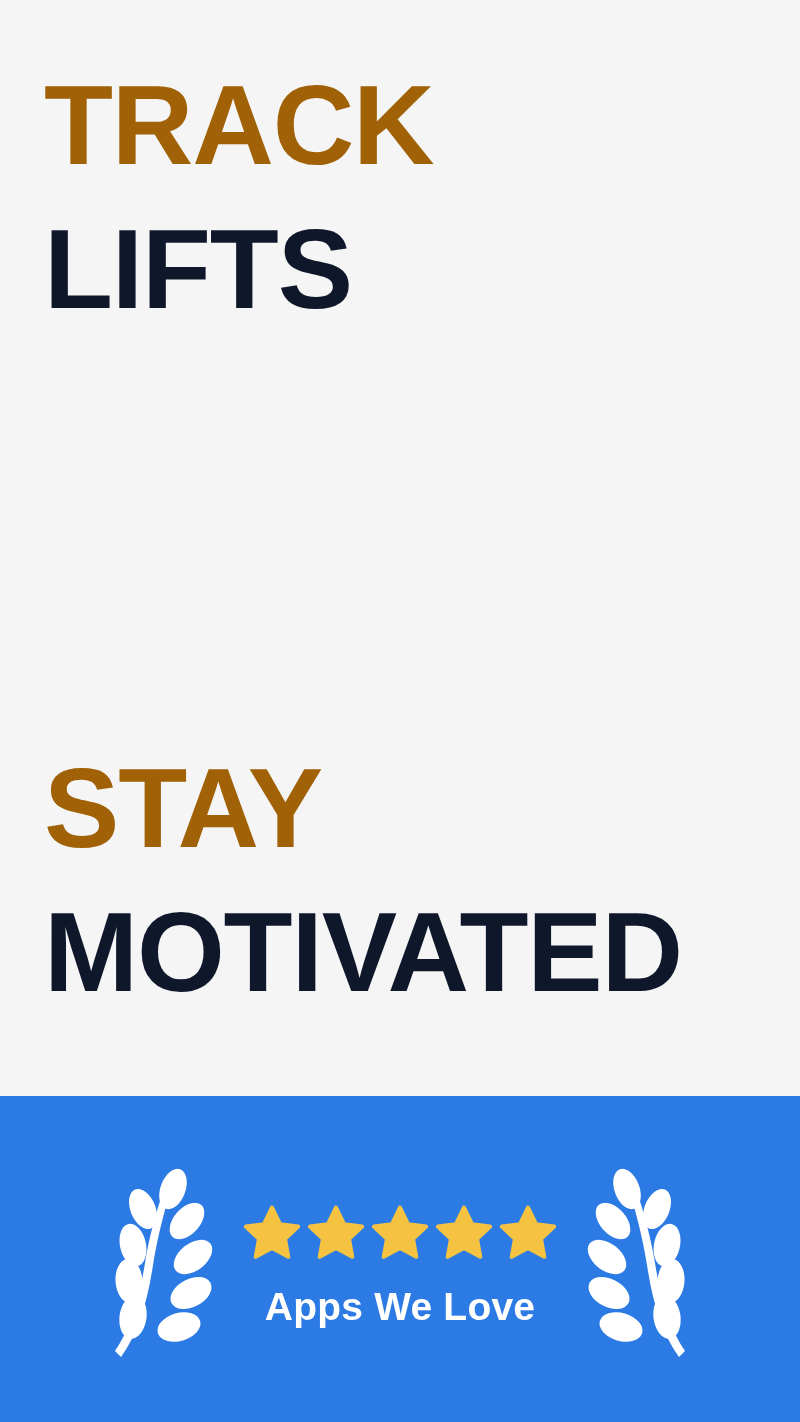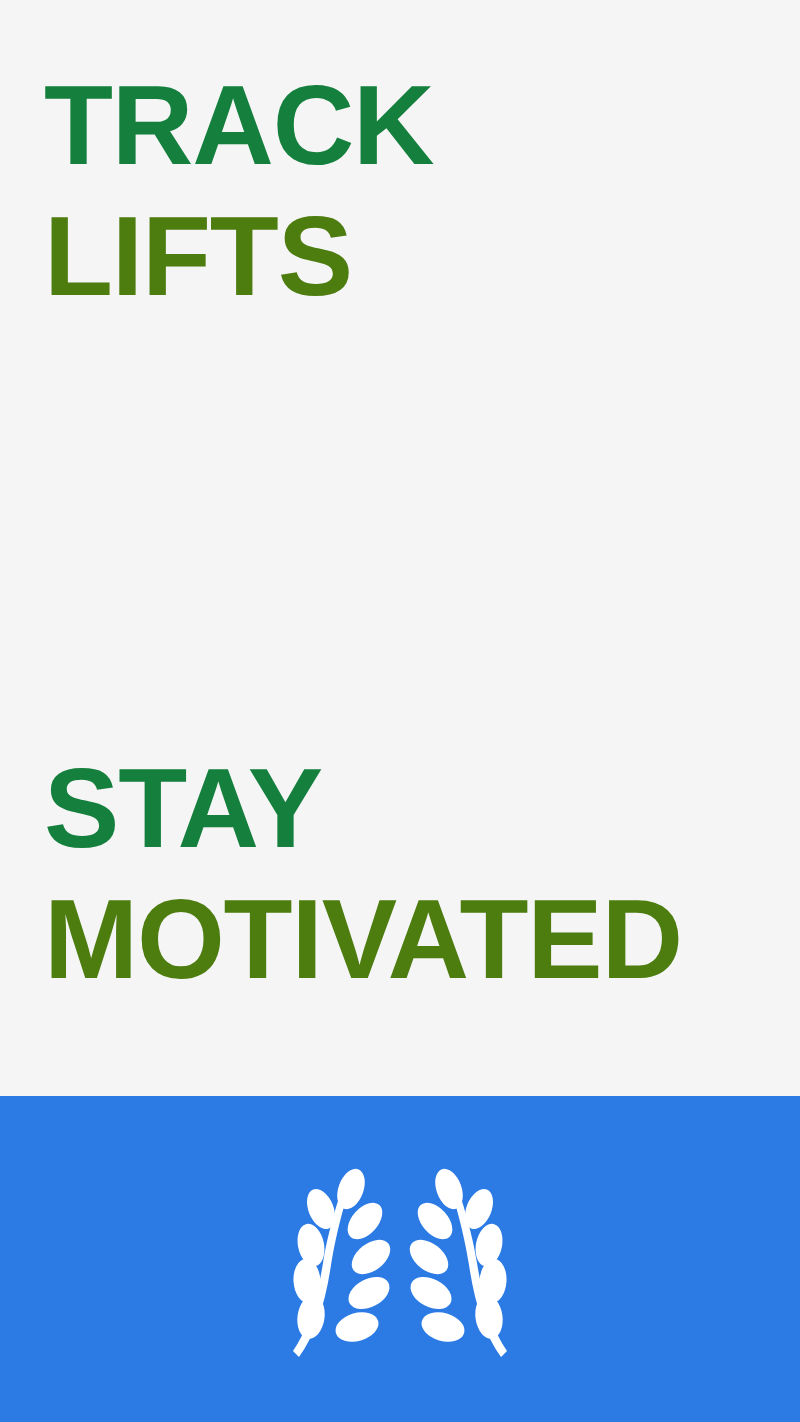--- a/index.html
+++ b/index.html
@@ -27,22 +27,22 @@
   .hl-line {
     display: block;
     font-family: "Liberation Sans", sans-serif;
     font-weight: bold;
     font-size: 113px;
     line-height: 131px;
     letter-spacing: -1.2px;
     white-space: nowrap;
     text-rendering: geometricPrecision;
   }
-  .hl-dark { color: #15803d; }
-  .hl-accent { color: #4d7c0f; }
+  .hl-dark { color: #a16207; }
+  .hl-accent { color: #0f172a; margin-top: 13px; }
 
   #block-1 { position: absolute; top: 60px; left: 44px; }
   #block-2 { position: absolute; top: 422px; left: 44px; }
   #block-3 { position: absolute; top: 743px; left: 44px; }
 
   
   .award-banner {
     position: absolute;
     left: 0;
     top: 1096px;
@@ -126,20 +126,40 @@
           <ellipse cx="84" cy="126" rx="14" ry="22" transform="rotate(62 84 126)"></ellipse>
           <ellipse cx="72" cy="160" rx="14" ry="22" transform="rotate(74 72 160)"></ellipse>
 
           <ellipse cx="36" cy="42" rx="12.5" ry="21" transform="rotate(-22 36 42)"></ellipse>
           <ellipse cx="26" cy="78" rx="13" ry="21.5" transform="rotate(-12 26 78)"></ellipse>
           <ellipse cx="22" cy="114" rx="13.5" ry="22" transform="rotate(-4 22 114)"></ellipse>
           <ellipse cx="26" cy="150" rx="13.5" ry="22" transform="rotate(8 26 150)"></ellipse>
         </g>
       </svg>
 
+      <div class="award-center">
+        <div class="stars">
+          <svg class="star" viewBox="0 0 24 24">
+            <path fill="#f5c242" stroke="#f5c242" stroke-width="1.6" stroke-linejoin="round" d="M12 2.6 L15.1 9.0 L22.1 9.9 L17.0 14.7 L18.3 21.6 L12 18.2 L5.7 21.6 L7.0 14.7 L1.9 9.9 L8.9 9.0 Z"></path>
+          </svg>
+          <svg class="star" viewBox="0 0 24 24">
+            <path fill="#f5c242" stroke="#f5c242" stroke-width="1.6" stroke-linejoin="round" d="M12 2.6 L15.1 9.0 L22.1 9.9 L17.0 14.7 L18.3 21.6 L12 18.2 L5.7 21.6 L7.0 14.7 L1.9 9.9 L8.9 9.0 Z"></path>
+          </svg>
+          <svg class="star" viewBox="0 0 24 24">
+            <path fill="#f5c242" stroke="#f5c242" stroke-width="1.6" stroke-linejoin="round" d="M12 2.6 L15.1 9.0 L22.1 9.9 L17.0 14.7 L18.3 21.6 L12 18.2 L5.7 21.6 L7.0 14.7 L1.9 9.9 L8.9 9.0 Z"></path>
+          </svg>
+          <svg class="star" viewBox="0 0 24 24">
+            <path fill="#f5c242" stroke="#f5c242" stroke-width="1.6" stroke-linejoin="round" d="M12 2.6 L15.1 9.0 L22.1 9.9 L17.0 14.7 L18.3 21.6 L12 18.2 L5.7 21.6 L7.0 14.7 L1.9 9.9 L8.9 9.0 Z"></path>
+          </svg>
+          <svg class="star" viewBox="0 0 24 24">
+            <path fill="#f5c242" stroke="#f5c242" stroke-width="1.6" stroke-linejoin="round" d="M12 2.6 L15.1 9.0 L22.1 9.9 L17.0 14.7 L18.3 21.6 L12 18.2 L5.7 21.6 L7.0 14.7 L1.9 9.9 L8.9 9.0 Z"></path>
+          </svg>
+        </div>
+        <div class="award-label">Apps We Love</div>
+      </div>
 
       <svg class="laurel laurel-right" viewBox="0 0 112 196">
         <g fill="#ffffff">
           <path d="M57 22 C57 22 44 58 38 96 C32 134 22 164 8 184 L14 190 C30 168 40 138 46 98 C52 60 63 26 63 26 Z"></path>
           <ellipse cx="66" cy="22" rx="12.5" ry="21" transform="rotate(20 66 22)"></ellipse>
           <ellipse cx="80" cy="54" rx="13" ry="21.5" transform="rotate(42 80 54)"></ellipse>
           <ellipse cx="86" cy="90" rx="13.5" ry="22" transform="rotate(52 86 90)"></ellipse>
           <ellipse cx="84" cy="126" rx="14" ry="22" transform="rotate(62 84 126)"></ellipse>
           <ellipse cx="72" cy="160" rx="14" ry="22" transform="rotate(74 72 160)"></ellipse>
           <ellipse cx="36" cy="42" rx="12.5" ry="21" transform="rotate(-22 36 42)"></ellipse>

